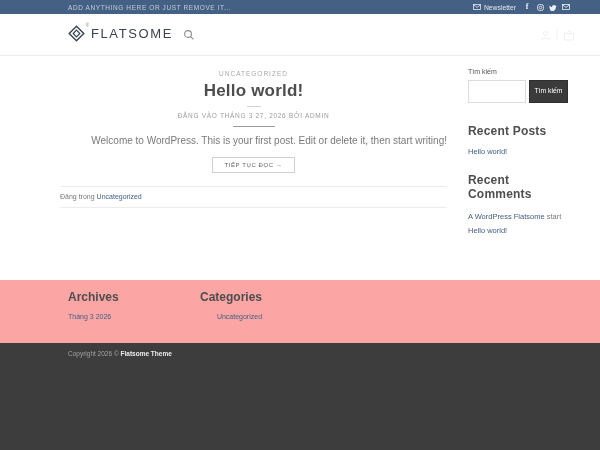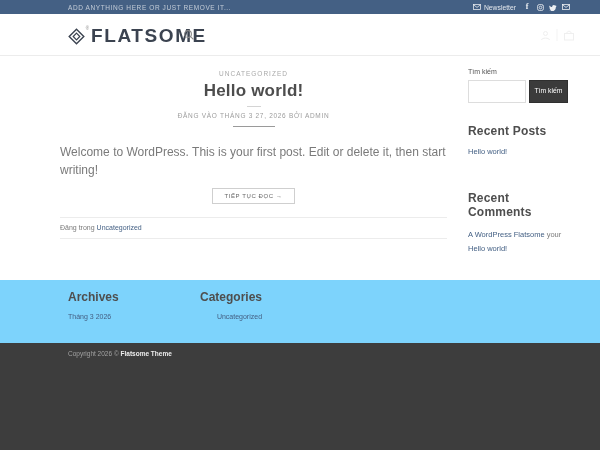--- a/index.html
+++ b/index.html
@@ -15,55 +15,55 @@
   .newsletter { display:flex; align-items:center; gap:3px; color:rgba(255,255,255,.85); font-size:6.8px; }
   .social { display:flex; align-items:center; gap:5px; }
   .social .icn { display:flex; align-items:center; justify-content:center; width:8px; height:8px; }
   .fb-f { color:#fff; opacity:.9; font-size:8px; font-weight:700; font-family:"Liberation Serif",serif; line-height:8px; }
 
   
   .header { position:absolute; top:14px; left:0; width:600px; height:42px; background:#fff; border-bottom:1px solid #ececec; }
   .logo { position:absolute; left:68px; top:11px; display:flex; align-items:center; gap:6px; cursor:pointer; }
   .logo-mark { position:relative; width:17px; height:17px; }
   .logo-reg { position:absolute; top:-2px; right:-4px; font-size:4.5px; color:#8a8a8a; }
-  .logo-text { font-size:19px; font-weight:700; letter-spacing:1.6px; color:#3b4350; }
+  .logo-text { font-size:13px; font-weight:400; letter-spacing:1.6px; color:#3b4350; }
   .hdr-search { position:absolute; left:183px; top:15px; width:12px; height:12px; cursor:pointer; }
   .hdr-right { position:absolute; right:25px; top:15px; display:flex; align-items:center; gap:5px; }
 
   
   .article { position:absolute; left:60px; top:56px; width:387px; text-align:center; }
   .post-cat { margin-top:14px; font-size:6.5px; letter-spacing:1px; color:#a9a9a9; text-transform:uppercase; }
   .post-title { margin-top:4px; font-size:17px; font-weight:700; color:#4d4d4d; letter-spacing:.2px; }
   .divider-sm { width:14px; border-top:1px solid #d4d4d4; margin:5px auto 0; }
   .post-meta { margin-top:5px; font-size:6.5px; letter-spacing:.7px; color:#9c9c9c; text-transform:uppercase; }
   .divider-md { width:42px; border-top:1px solid #9a9a9a; margin:7px auto 0; }
-  .post-excerpt { margin-top:16px; text-align:left; font-size:12px; color:#7a7a7a; line-height:1.5; }
+  .post-excerpt { margin-top:6px; text-align:right; font-size:10px; color:#7a7a7a; line-height:1.5; }
   .read-more { display:inline-block; margin-top:9px; padding:4px 11px; border:1px solid #cfcfcf; background:#fff;
                font-size:6px; letter-spacing:.6px; color:#666; text-transform:uppercase; cursor:pointer;
                font-family:inherit; }
   .post-footer { margin-top:13px; border-top:1px solid #ececec; border-bottom:1px solid #ececec;
                  padding:6px 0 7px; text-align:left; font-size:7px; }
   .posted-in { color:#7a7a7a; }
   a.lnk { color:#446084; text-decoration:none; cursor:pointer; }
 
   
   .sidebar { position:absolute; left:468px; top:56px; width:106px; text-align:left; }
   .search-label { margin-top:12px; font-size:7px; color:#555; }
   .search-form { margin-top:5px; display:flex; align-items:flex-start; }
   .search-input { width:58px; height:23px; border:1px solid #ddd; background:#fff; outline:none; font-size:8px; padding:0 3px; }
   .search-btn { margin-left:3px; width:39px; background:#3b3b3b; border:1px solid #2f2f2f; color:#fff;
                 font-size:6.8px; line-height:1.9; padding:4px 2px; text-align:center; cursor:pointer; font-family:inherit; }
   .widget-title { font-size:12px; font-weight:700; color:#4e4e4e; letter-spacing:.2px; }
   .w-recent-posts .widget-title { margin-top:21px; }
-  .w-recent-comments .widget-title { margin-top:33px; }
+  .w-recent-comments .widget-title { margin-top:15px; }
   .widget-link { display:inline-block; margin-top:9px; font-size:7.5px; }
   .comment-item { margin-top:9px; font-size:7.5px; line-height:1.9; color:#7a7a7a; }
 
   
-  .footer-widgets { position:absolute; left:0; top:280px; width:600px; height:63px; background:#7dd3fc; }
+  .footer-widgets { position:absolute; left:0; top:280px; width:600px; height:63px; background:#fca5a5; }
   .fw-col { position:absolute; top:10px; }
   .fw-col.archives { left:68px; }
   .fw-col.categories { left:200px;text-align:right; }
   .fw-title { font-size:12px; font-weight:700; color:#4e4e4e; }
   .fw-link { display:inline-block; margin-top:9px; font-size:7px; }
 
   
   .abs-footer { position:absolute; left:0; top:343px; width:600px; height:107px; background:#3d3d3d; }
   .copyright { padding:7px 0 0 68px; font-size:6.5px; color:#a2a2a2; }
   .copyright a { color:#ededed; font-weight:700; text-decoration:none; cursor:pointer; }
@@ -172,21 +172,21 @@
     </div>
 
     <div class="w-recent-posts">
       <h3 class="widget-title">Recent Posts</h3>
       <a class="lnk widget-link">Hello world!</a>
     </div>
 
     <div class="w-recent-comments">
       <h3 class="widget-title">Recent Comments</h3>
       <div class="comment-item">
-        <a class="lnk">A WordPress Flatsome</a><span> your </span><a class="lnk">Hello world!</a>
+        <a class="lnk">A WordPress Flatsome</a><span> start </span><a class="lnk">Hello world!</a>
       </div>
     </div>
   </div>
 
   <div class="footer-widgets">
     <div class="fw-col archives">
       <h3 class="fw-title">Archives</h3>
       <a class="lnk fw-link">Tháng 3 2026</a>
     </div>
     <div class="fw-col categories">

